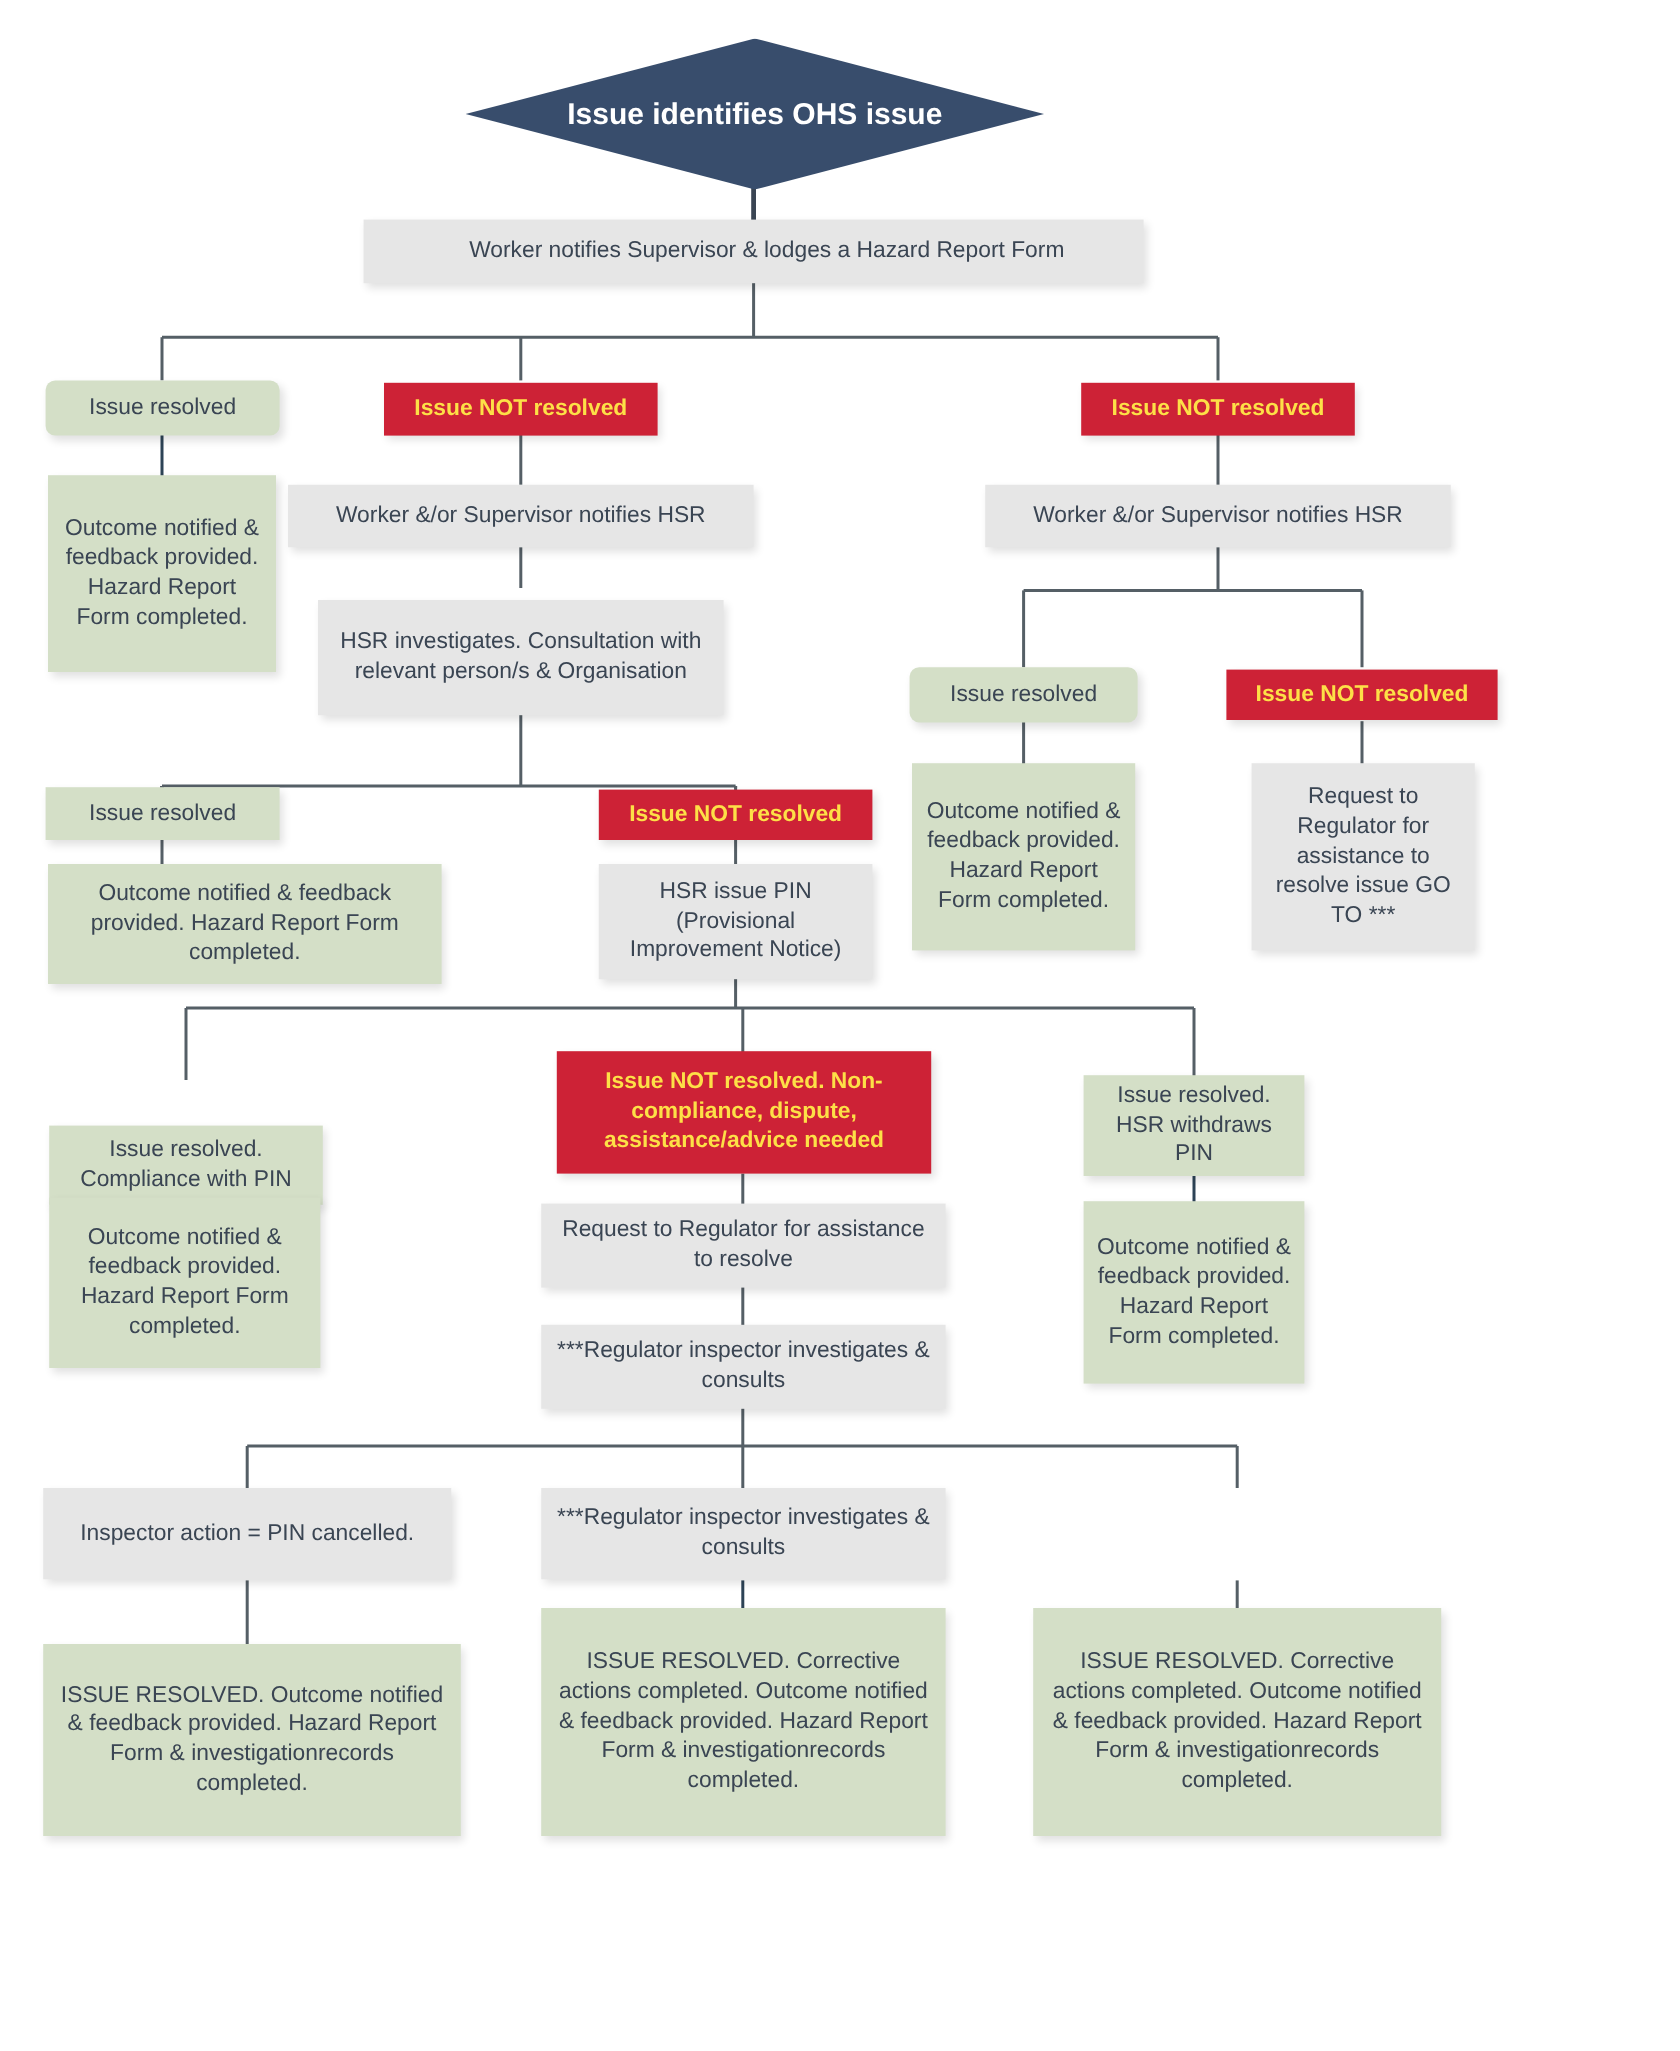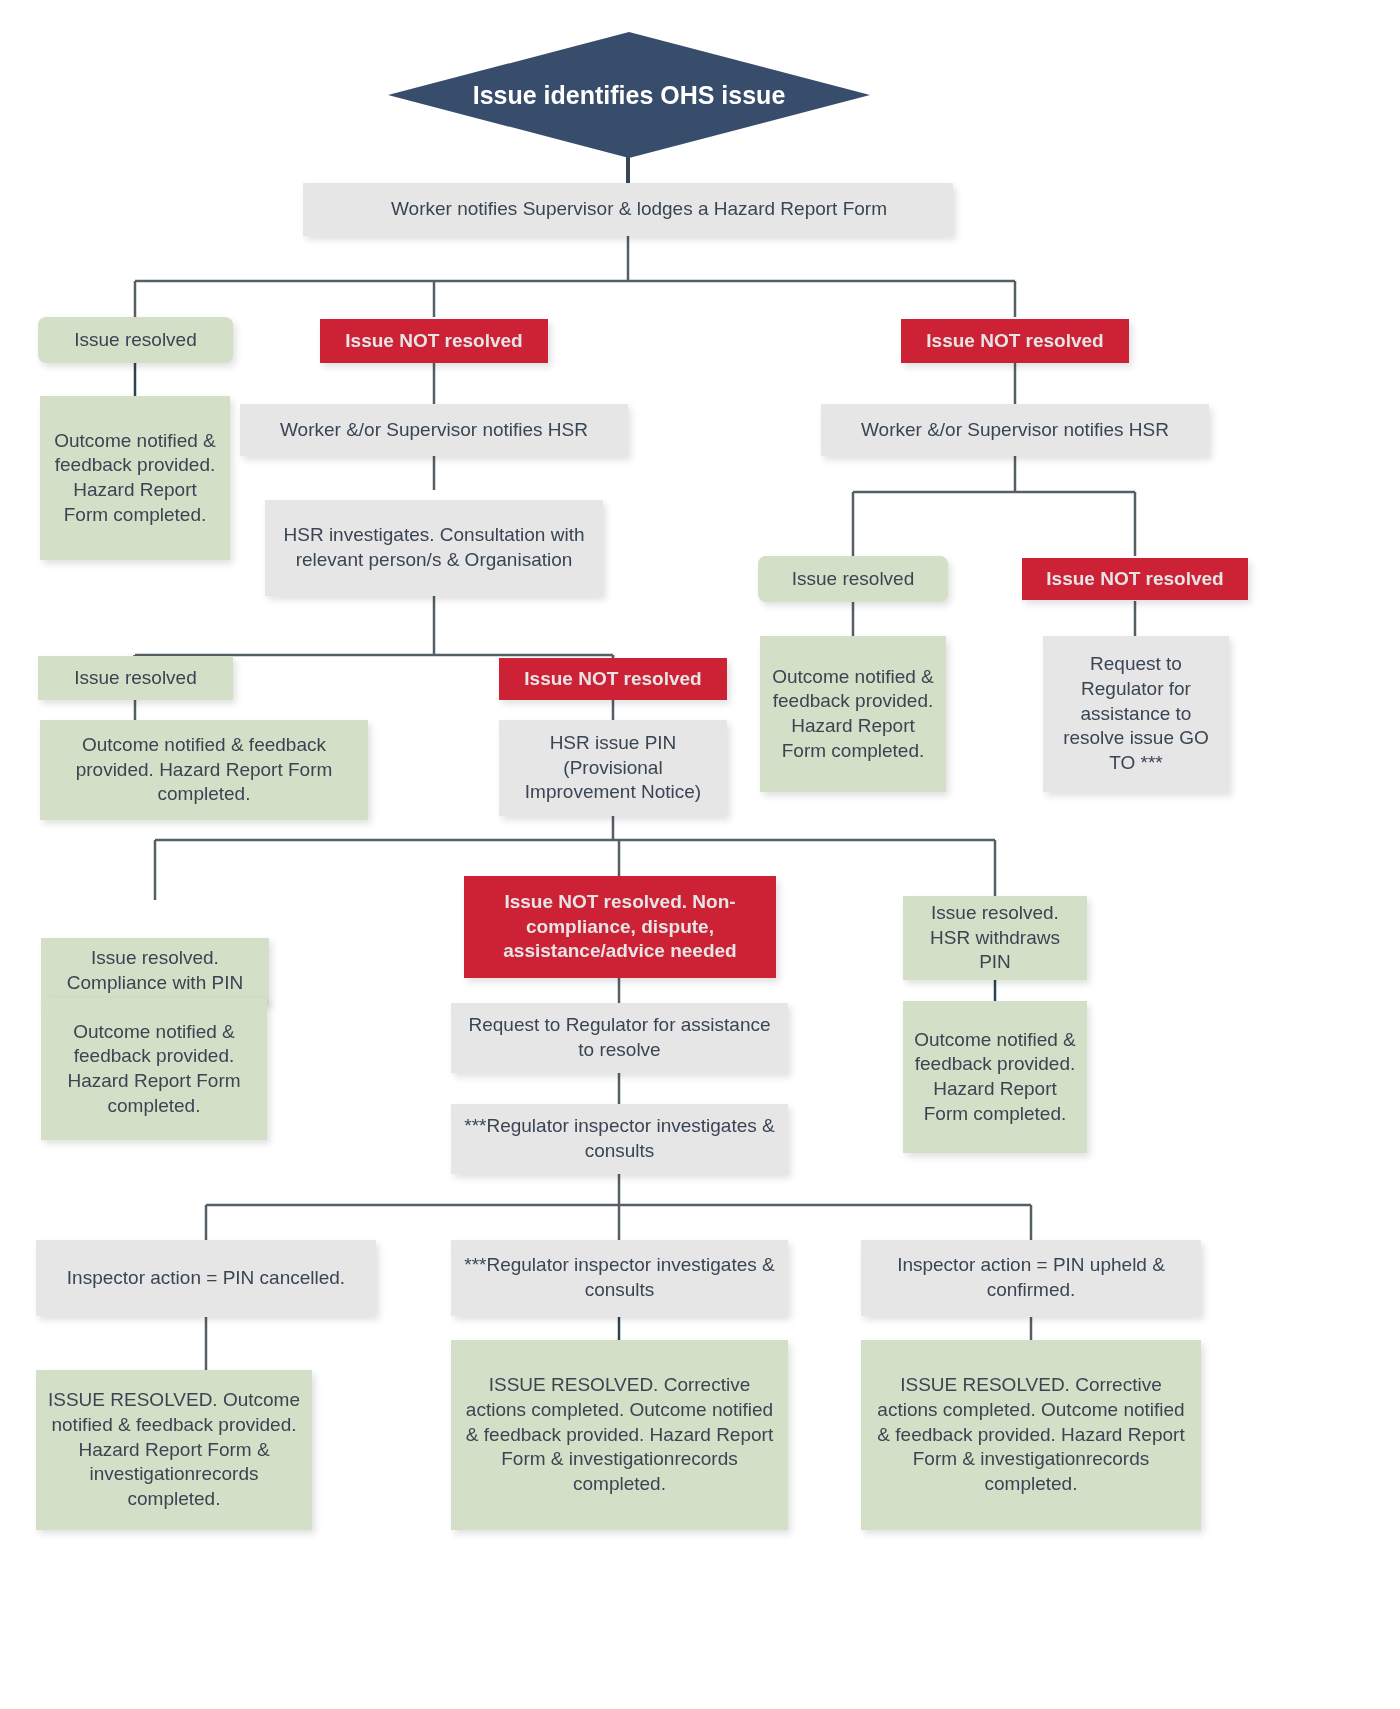--- a/index.html
+++ b/index.html
@@ -25,21 +25,21 @@
     justify-content: center;
     text-align: center;
     line-height: 1.30;
     box-shadow: 3px 4px 7px rgba(0,0,0,0.12);
     padding: 8px 10px;
     white-space: pre-line;
   }
   .grey  { background:#e6e6e6; color:#3a4553; font-size:19px; }
   .green { background:#d4dfc7; color:#3a4553; font-size:19px; }
   .green.rounded { border-radius:8px; }
-  .red   { background:#cd2236; color:#e5e5e5; font-size:19px; font-weight:bold; }
+  .red   { background:#cd2236; color:#fde047; font-size:19px; font-weight:bold; }
   .diamond-wrap {
     position:absolute; z-index:2;
     display:flex; align-items:center; justify-content:center;
   }
   .diamond {
     position:absolute; left:0; top:0; width:100%; height:100%;
     background:#384d6c;
     clip-path: polygon(50% 0%, 100% 50%, 50% 100%, 0% 50%);
     filter: drop-shadow(3px 4px 6px rgba(0,0,0,0.18));
   }
@@ -218,33 +218,30 @@
   </div>
 
   <div class="node green" style="left:903px; top:1001px; width:184px; height:152px;">
     <span>Outcome notified &amp; feedback provided. Hazard Report Form completed.</span>
   </div>
 
   <div class="node grey" style="left:36px; top:1240px; width:340px; height:76px;">
     <span>Inspector action = PIN cancelled.</span>
   </div>
 
-  <div class="node green" style="left:36px; top:1370px; width:276px; height:160px;">
+  <div class="node green" style="left:36px; top:1370px; width:348px; height:160px;">
     <span>ISSUE RESOLVED. Outcome notified &amp; feedback provided. Hazard Report Form &amp; investigationrecords completed.</span>
   </div>
 
   <div class="node grey" style="left:451px; top:1240px; width:337px; height:76px;">
     <span>***Regulator inspector investigates &amp; consults</span>
   </div>
 
   <div class="node green" style="left:451px; top:1340px; width:337px; height:190px;">
     <span>ISSUE RESOLVED. Corrective actions completed. Outcome notified &amp; feedback provided. Hazard Report Form &amp; investigationrecords completed.</span>
   </div>
 
-  <div class="node grey" style="left:861px; top:1240px; width:340px; height:76px;">
-    <span>Inspector action = PIN upheld &amp; confirmed.</span>
-  </div>
 
   <div class="node green" style="left:861px; top:1340px; width:340px; height:190px;">
     <span>ISSUE RESOLVED. Corrective actions completed. Outcome notified &amp; feedback provided. Hazard Report Form &amp; investigationrecords completed.</span>
   </div>
 
 </div>
 
 </body></html>

